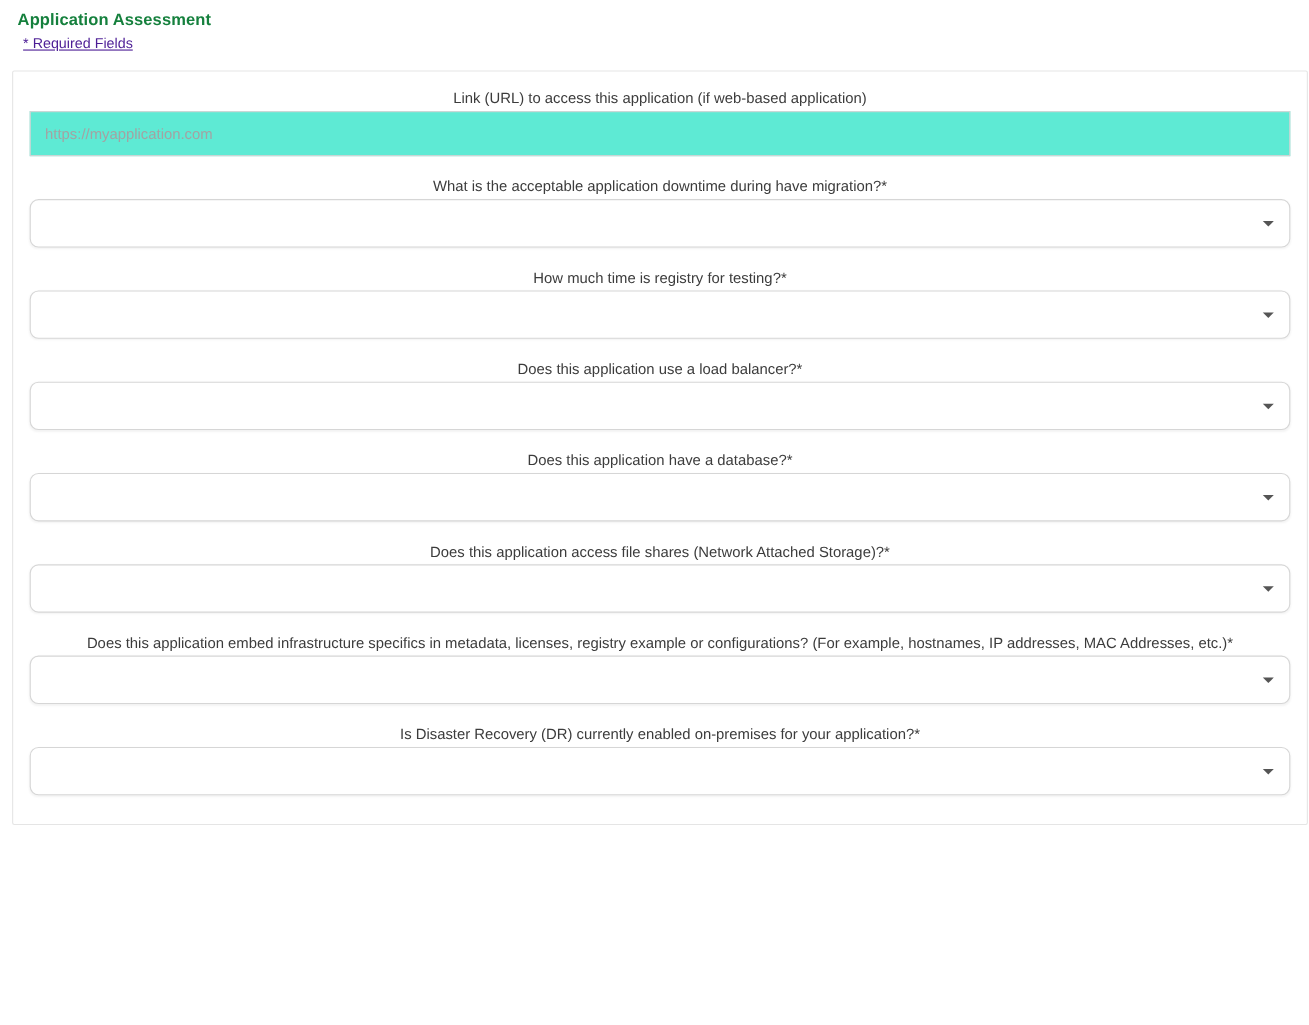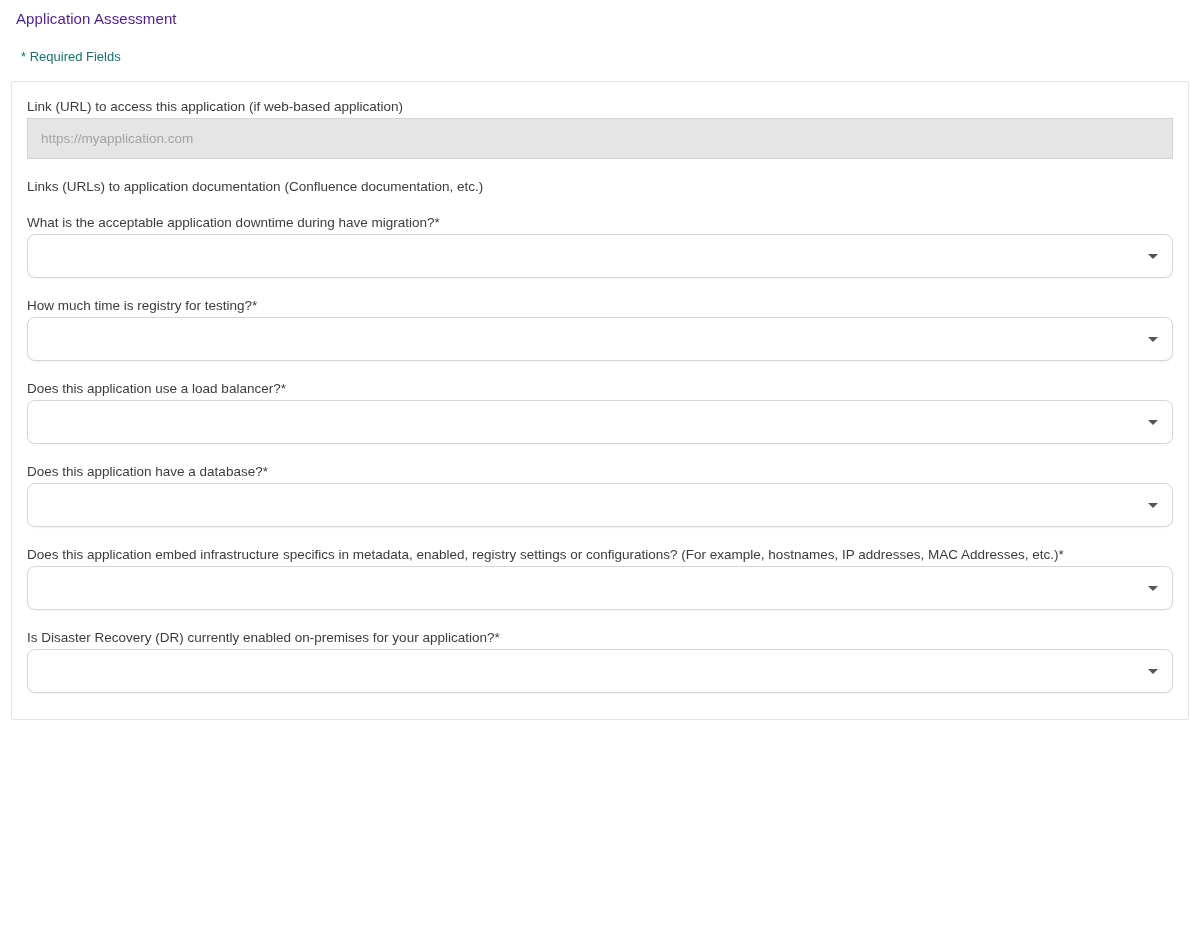--- a/index.html
+++ b/index.html
@@ -5,57 +5,59 @@
   * { box-sizing: border-box; margin: 0; padding: 0; }
   html, body {
     width: 1190px; height: 932px;
     background: #ffffff;
     font-family: "Liberation Sans", sans-serif;
     overflow: hidden;
   }
   .header { padding: 10px 16px 0 16px; }
   .page-title {
     font-size: 15px;
-    font-weight: 400;
-    color: #4c1d95;
+    font-weight: 700;
+    color: #15803d;
     letter-spacing: 0.1px;
   }
   .required-note {
     font-size: 13px;
-    color: #0f766e;
-    margin: 22px 0 0 5px;
+    color: #4c1d95;
+    margin: 5px 0 0 5px;
+    text-decoration: underline;
   }
   .panel {
     margin: 17px 0 0 11px;
     width: 1178px;
     border: 1px solid #e5e5e5;
     border-radius: 2px;
     padding: 16px 15px 26px 15px;
     background: #ffffff;
   }
   .field { margin-bottom: 19px; }
   .field:last-child { margin-bottom: 0; }
   .field-label {
     display: block;
     font-size: 13.5px;
     line-height: 17px;
     color: #3c3c3c;
     margin-bottom: 3px;
+    text-align: center;
   }
   .text-input {
     display: block;
     width: 100%;
     height: 41px;
     border: 1px solid #d4d4d4;
     border-radius: 0;
     padding: 0 13px;
     font-family: "Liberation Sans", sans-serif;
     font-size: 13.5px;
     color: #333333;
-    background: #e5e5e5;
+    background: #5eead4;
     outline: none;
   }
   .text-input::placeholder { color: #a3a3a3; opacity: 1; }
   .select-wrap { position: relative; width: 100%; }
   .select-control {
     display: block;
     width: 100%;
     height: 44px;
     border: 1px solid #d6d6d6;
     border-radius: 8px;
@@ -91,21 +93,20 @@
 </div>
 
 <div class="panel">
 
   <div class="field">
     <label class="field-label">Link (URL) to access this application (if web-based application)</label>
     <input class="text-input" type="text" placeholder="https://myapplication.com" style="">
   </div>
 
   <div class="field">
-    <label class="field-label">Links (URLs) to application documentation (Confluence documentation, etc.)</label>
   </div>
 
   <div class="field">
     <label class="field-label">What is the acceptable application downtime during have migration?*</label>
     <div class="select-wrap">
       <select class="select-control"><option value=""></option></select>
       <span class="caret"></span>
     </div>
   </div>
 
@@ -126,23 +127,30 @@
   </div>
 
   <div class="field">
     <label class="field-label">Does this application have a database?*</label>
     <div class="select-wrap">
       <select class="select-control"><option value=""></option></select>
       <span class="caret"></span>
     </div>
   </div>
 
+  <div class="field">
+    <label class="field-label">Does this application access file shares (Network Attached Storage)?*</label>
+    <div class="select-wrap">
+      <select class="select-control"><option value=""></option></select>
+      <span class="caret"></span>
+    </div>
+  </div>
 
   <div class="field">
-    <label class="field-label">Does this application embed infrastructure specifics in metadata, enabled, registry settings or configurations? (For example, hostnames, IP addresses, MAC Addresses, etc.)*</label>
+    <label class="field-label">Does this application embed infrastructure specifics in metadata, licenses, registry example or configurations? (For example, hostnames, IP addresses, MAC Addresses, etc.)*</label>
     <div class="select-wrap">
       <select class="select-control"><option value=""></option></select>
       <span class="caret"></span>
     </div>
   </div>
 
 
   <div class="field">
     <label class="field-label">Is Disaster Recovery (DR) currently enabled on-premises for your application?*</label>
     <div class="select-wrap">

